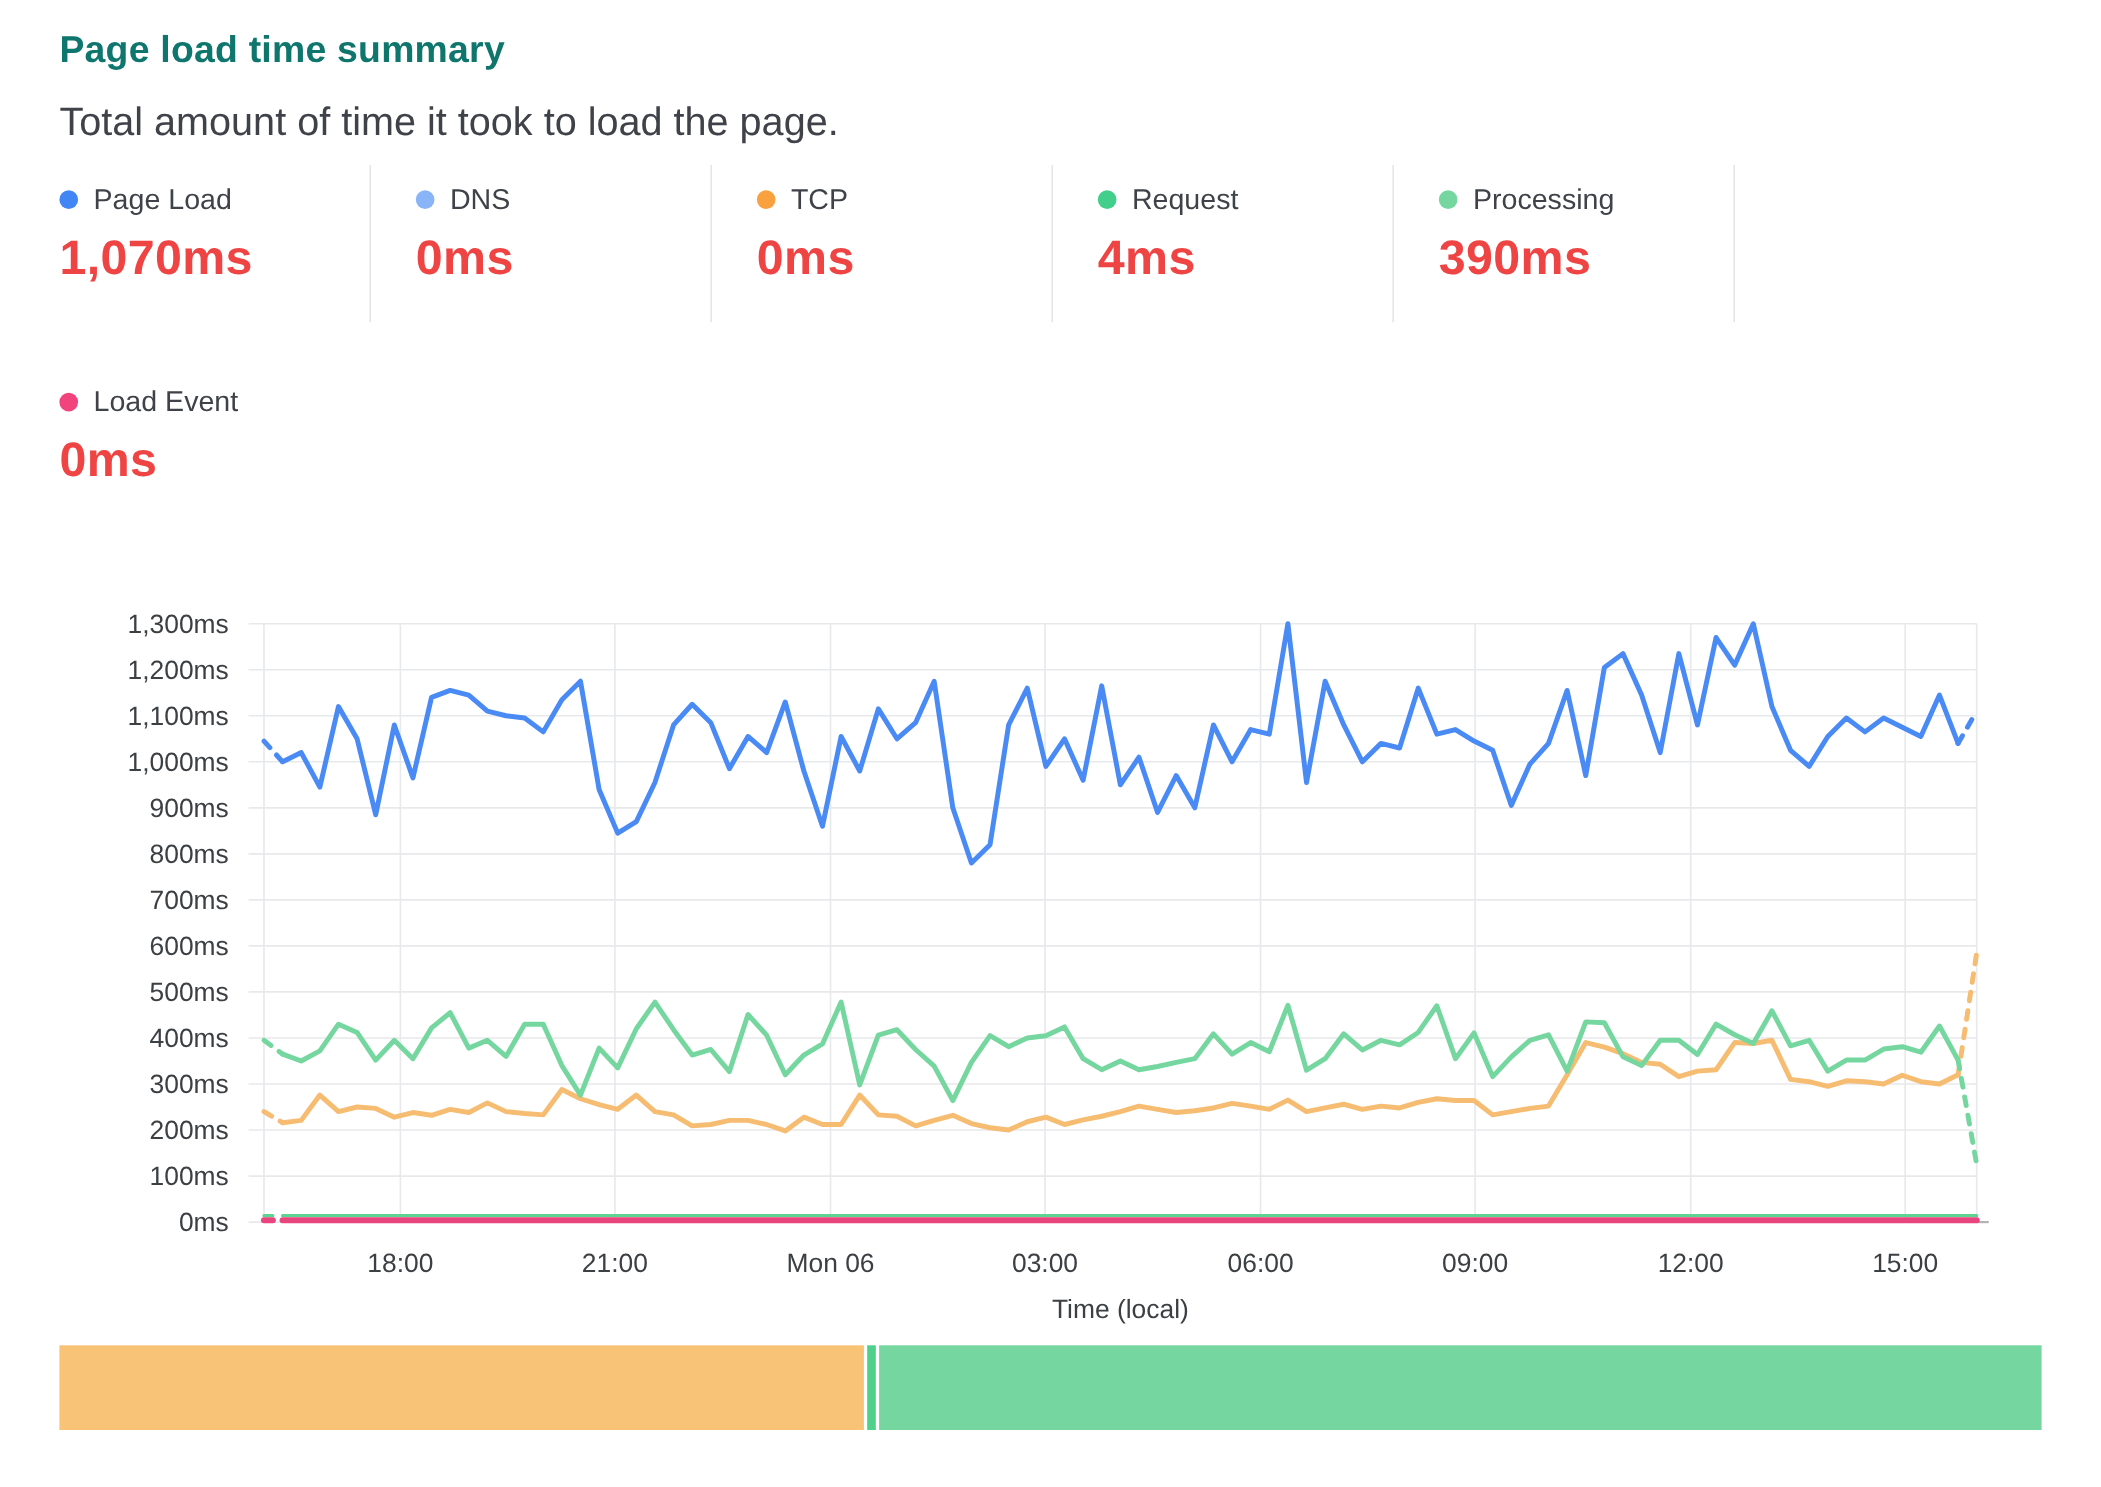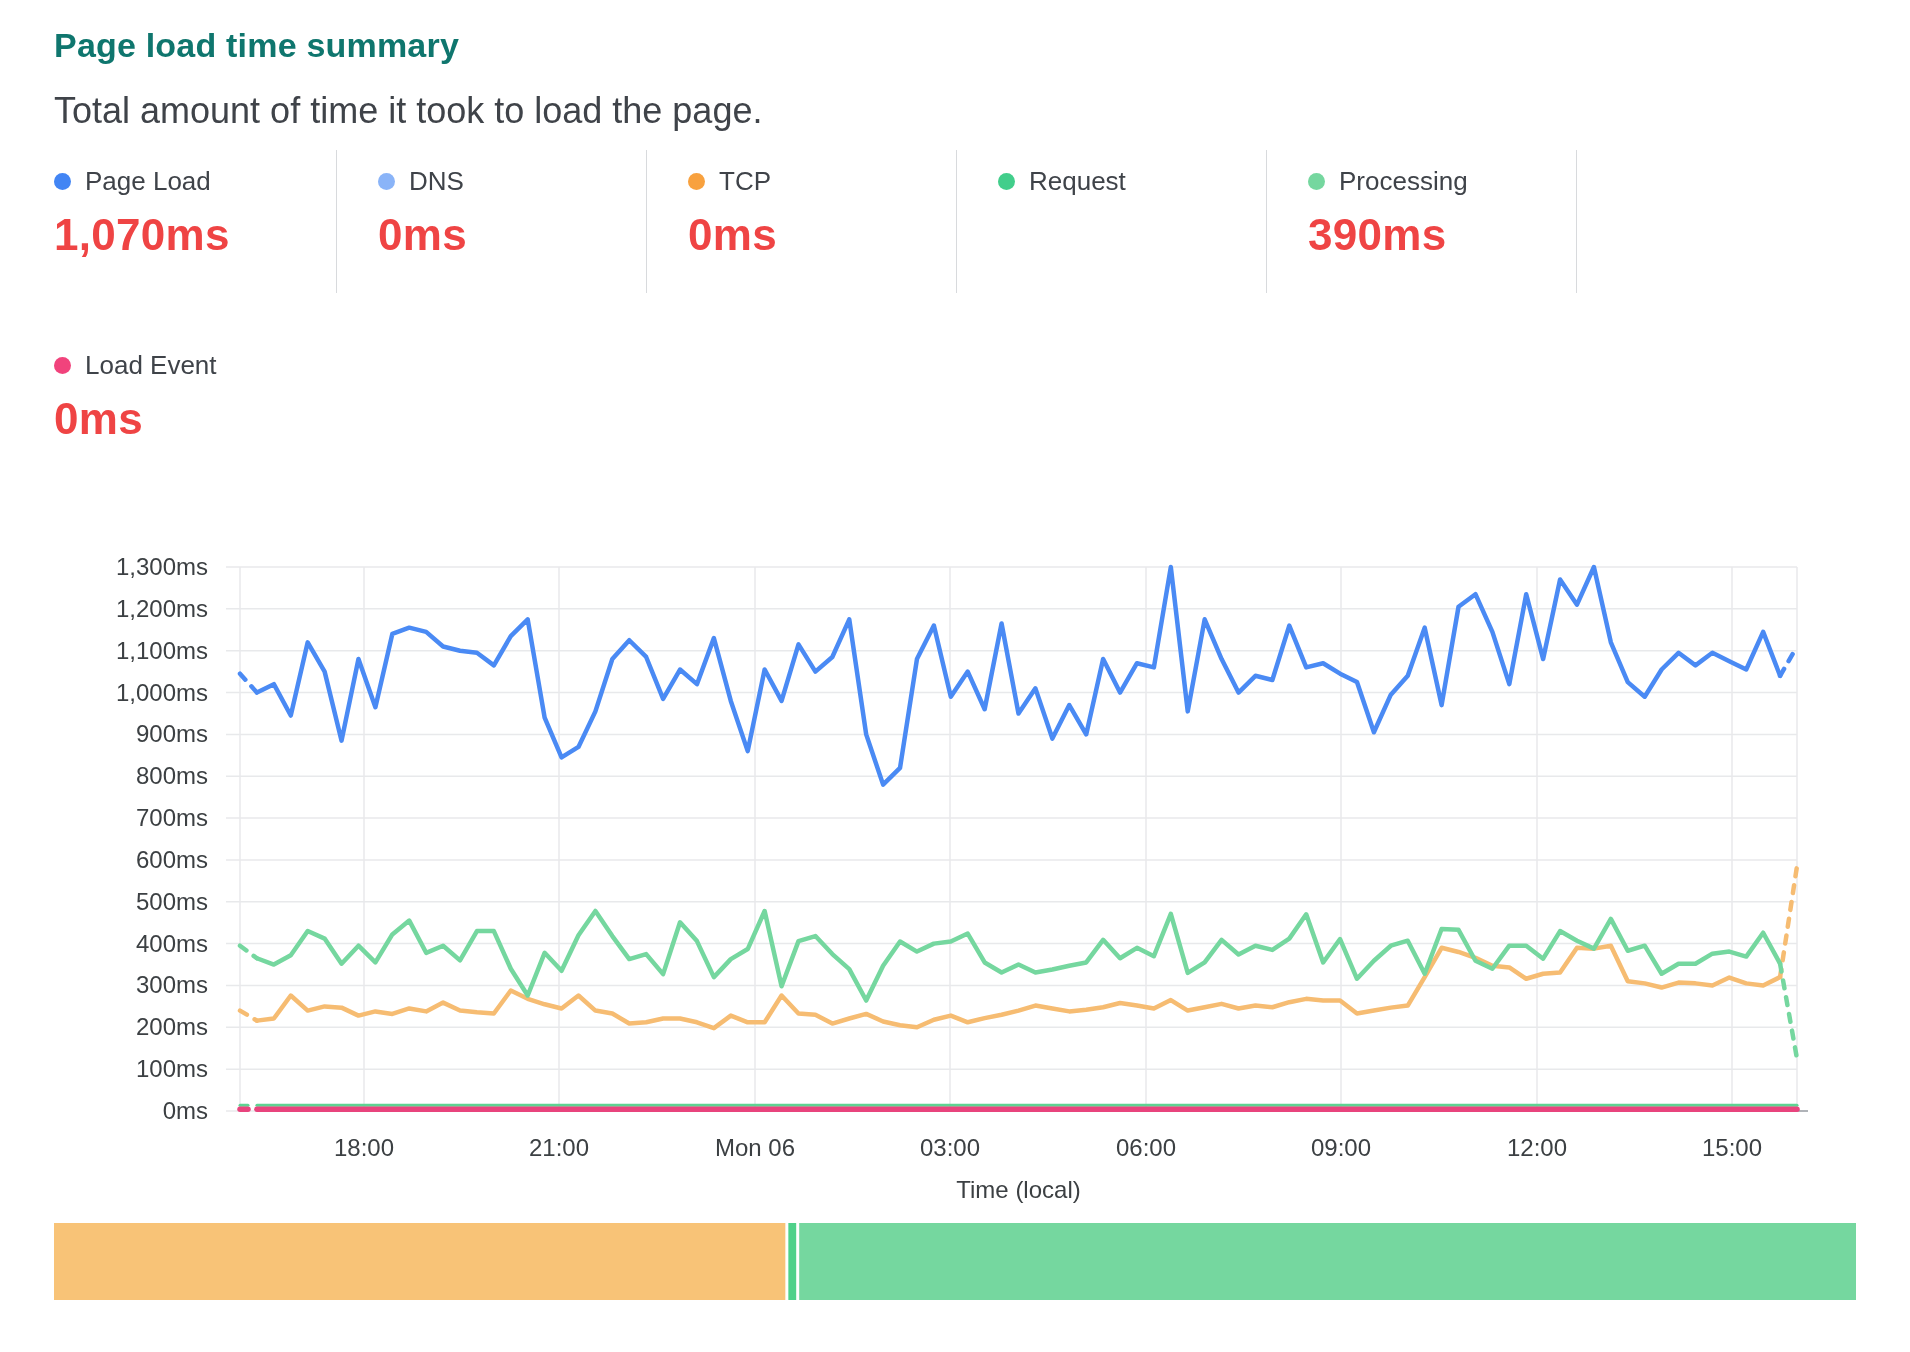--- a/index.html
+++ b/index.html
@@ -61,20 +61,21 @@
       <span class="dot" style="background: rgb(248, 161, 62);"></span>
       <span class="metric-label">TCP</span>
     </div>
     <div class="metric-value">0ms</div>
   </div>
   <div class="metric-cell">
     <div class="metric-head">
       <span class="dot" style="background: rgb(66, 206, 139);"></span>
       <span class="metric-label">Request</span>
     </div>
+    <div class="metric-value">4ms</div>
   </div>
   <div class="metric-cell">
     <div class="metric-head">
       <span class="dot" style="background: rgb(117, 215, 159);"></span>
       <span class="metric-label">Processing</span>
     </div>
     <div class="metric-value">390ms</div>
   </div>
 </div>
 

